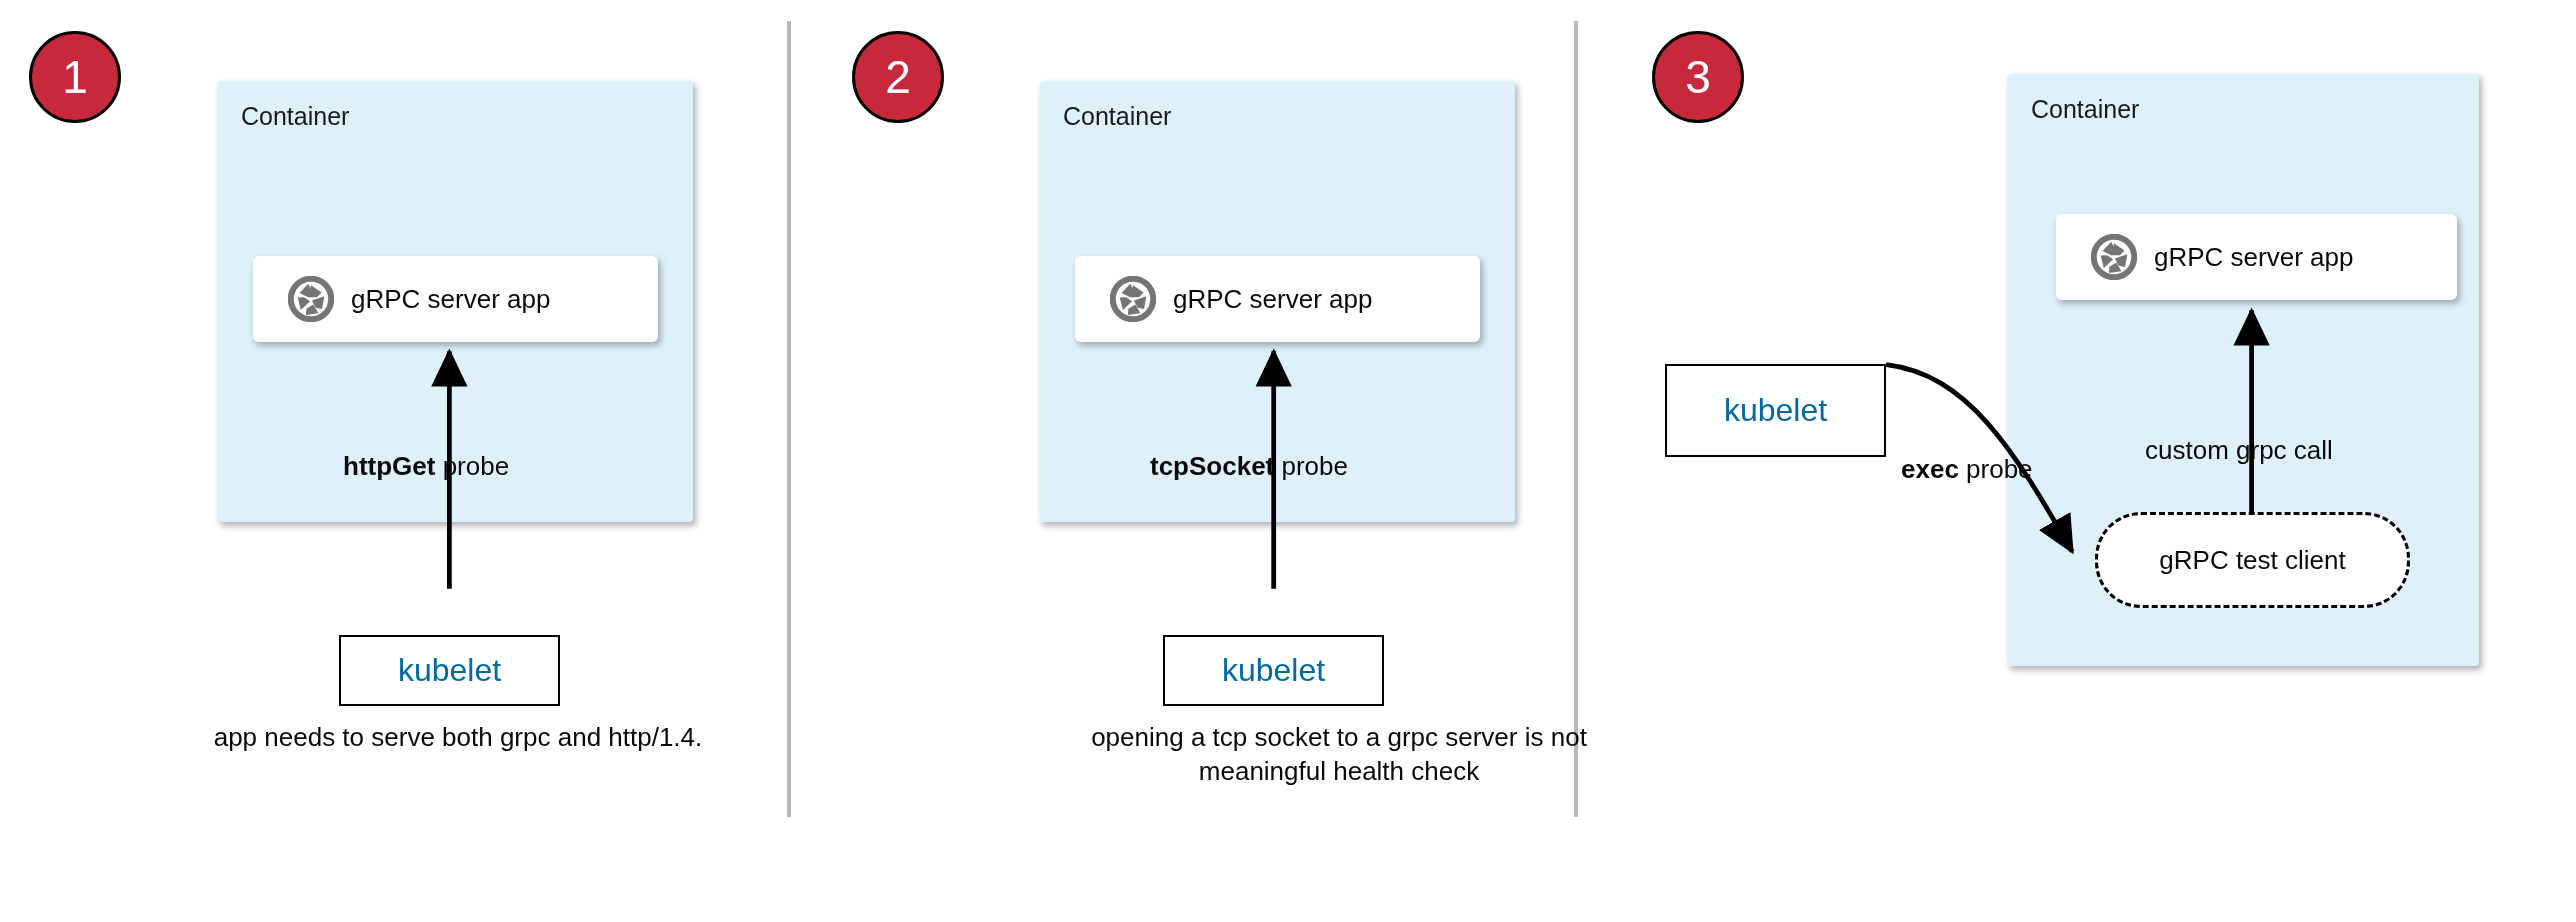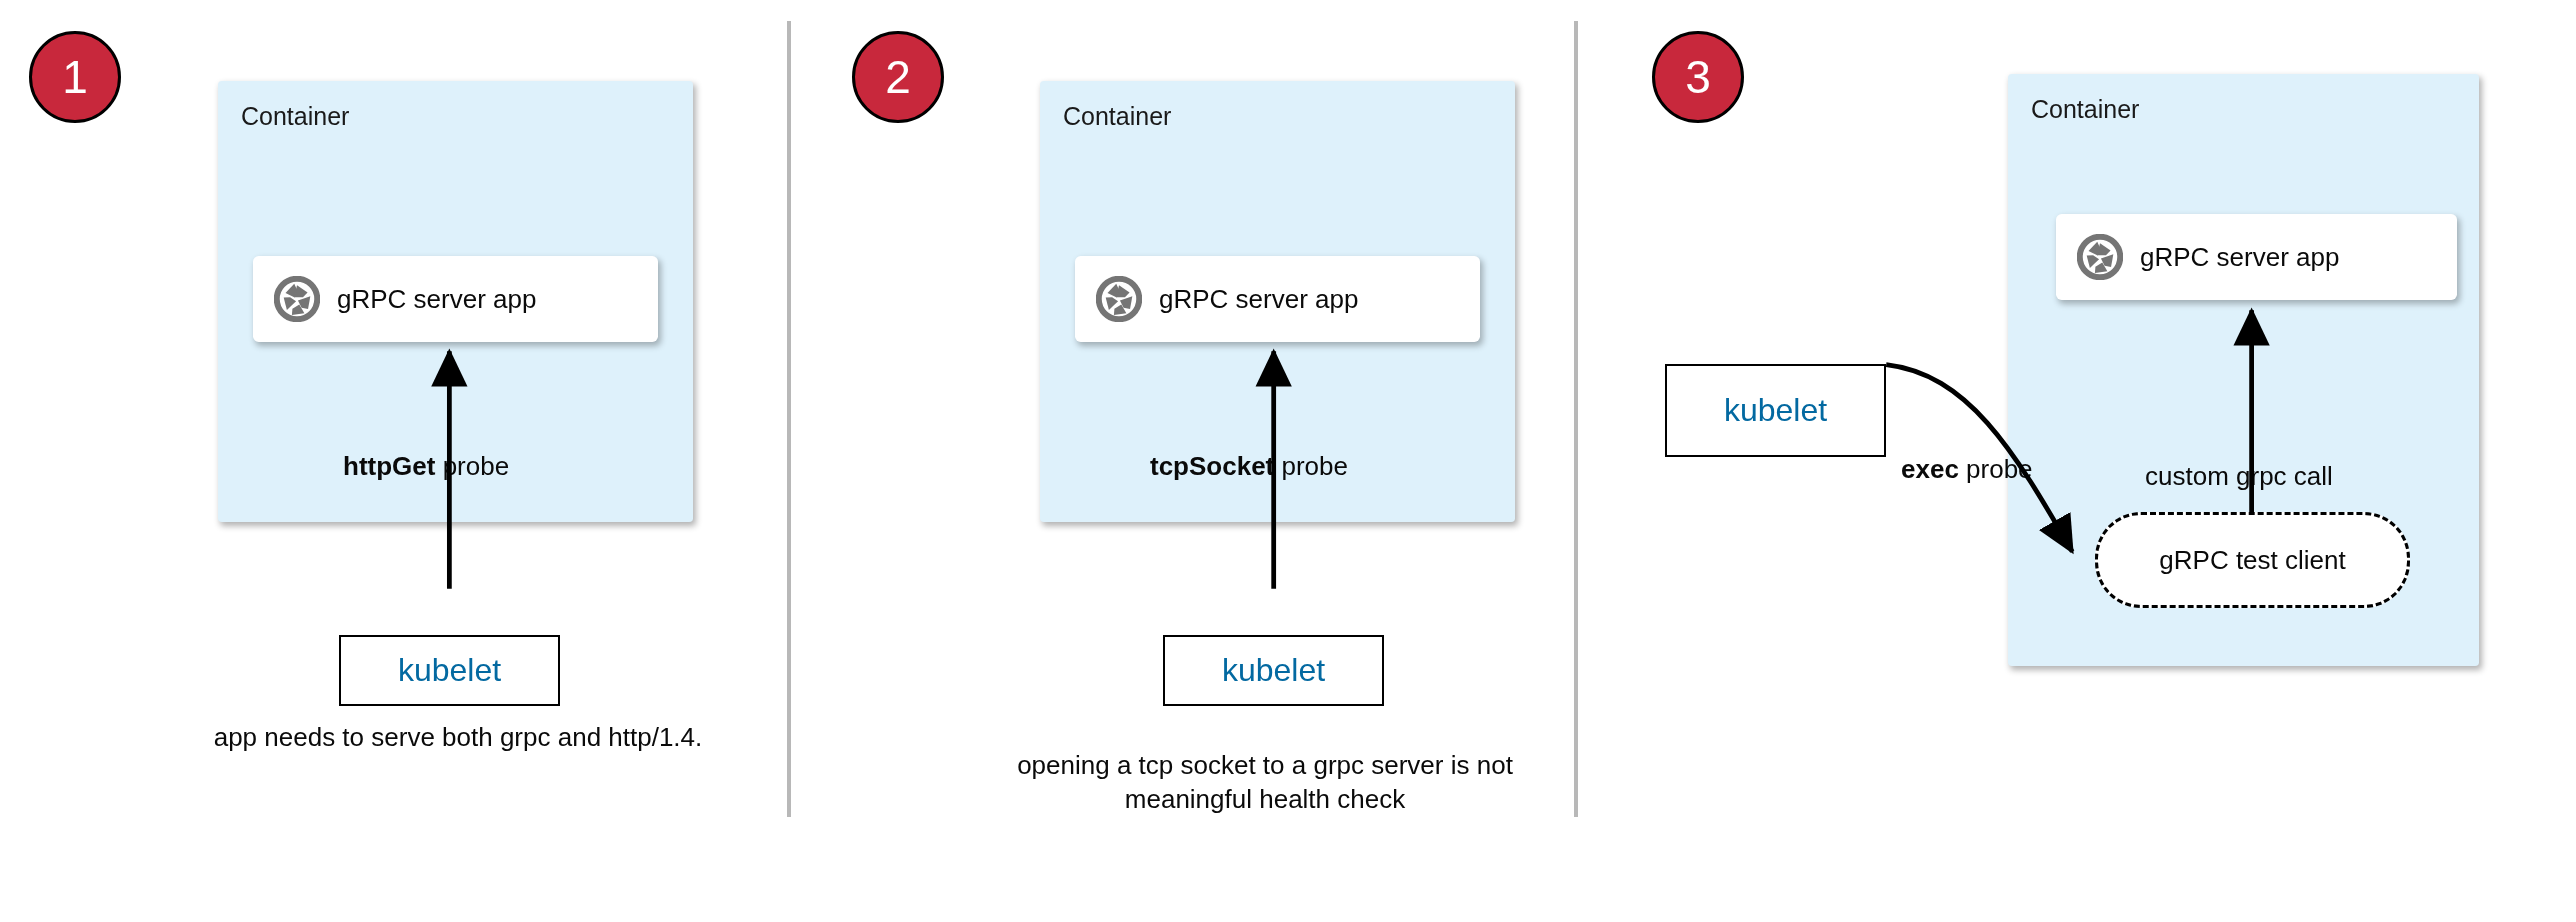--- a/index.html
+++ b/index.html
@@ -68,21 +68,21 @@
 
   
   .app-card {
     position: absolute;
     background: #ffffff;
     border-radius: 5.7px;
     box-shadow: 2.9px 3.8px 6.7px rgba(0,0,0,0.28);
     display: flex;
     align-items: center;
     box-sizing: border-box;
-    padding-left: 21px;
+    padding-left: 35px;
   }
   .app-card .grpc-icon {
     flex: 0 0 auto;
     width: 46px;
     height: 46px;
     margin-right: 17px;
     display: block;
   }
   .app-card .app-label {
     font-size: 26px;
@@ -211,21 +211,21 @@
   </div>
 
   <div class="edge-label" style="left:1150px; top:453px;">
     <b>tcpSocket</b><span> probe</span>
   </div>
 
   <div class="kubelet-box" style="left:1163px; top:589px; width:221px; height:71px;">
     <span>kubelet</span>
   </div>
 
-  <div class="caption" style="left:998px; top:720px; width:534px;margin-top:28px;">opening a tcp socket to a grpc server is not meaningful health check</div>
+  <div class="caption" style="left:1072px; top:720px; width:534px;">opening a tcp socket to a grpc server is not meaningful health check</div>
 
   <div class="step-badge" style="left:1652px; top:30.5px;">
     <span>3</span>
   </div>
 
   <div class="container-box" style="left:2008px; top:74px; width:471px; height:592px;">
     <div class="container-label">Container</div>
   </div>
 
   <div class="app-card" style="left:2056px; top:214px; width:401px; height:86px;">
@@ -243,21 +243,21 @@
   </div>
 
   <div class="kubelet-box" style="left:1665px; top:318px; width:221px; height:93px;">
     <span>kubelet</span>
   </div>
 
   <div class="edge-label" style="left:1901px; top:456px;">
     <b>exec</b><span> probe</span>
   </div>
 
-  <div class="edge-label" style="left:2145px; top:437px;margin-top:26px;">custom grpc call</div>
+  <div class="edge-label" style="left:2145px; top:437px;">custom grpc call</div>
 
   <div class="dashed-pill" style="left:2095px; top:512px; width:315px; height:96px;">
     <span>gRPC test client</span>
   </div>
 
 
   <svg class="conn-svg" viewBox="0 0 2700 967" width="2576" height="923">
     <defs>
       <marker id="arrowhead" markerWidth="9" markerHeight="9" refX="7.4" refY="4.5" orient="auto" markerUnits="strokeWidth">
         <path d="M0,0.7 L8,4.5 L0,8.3 Z" fill="#000000"></path>

